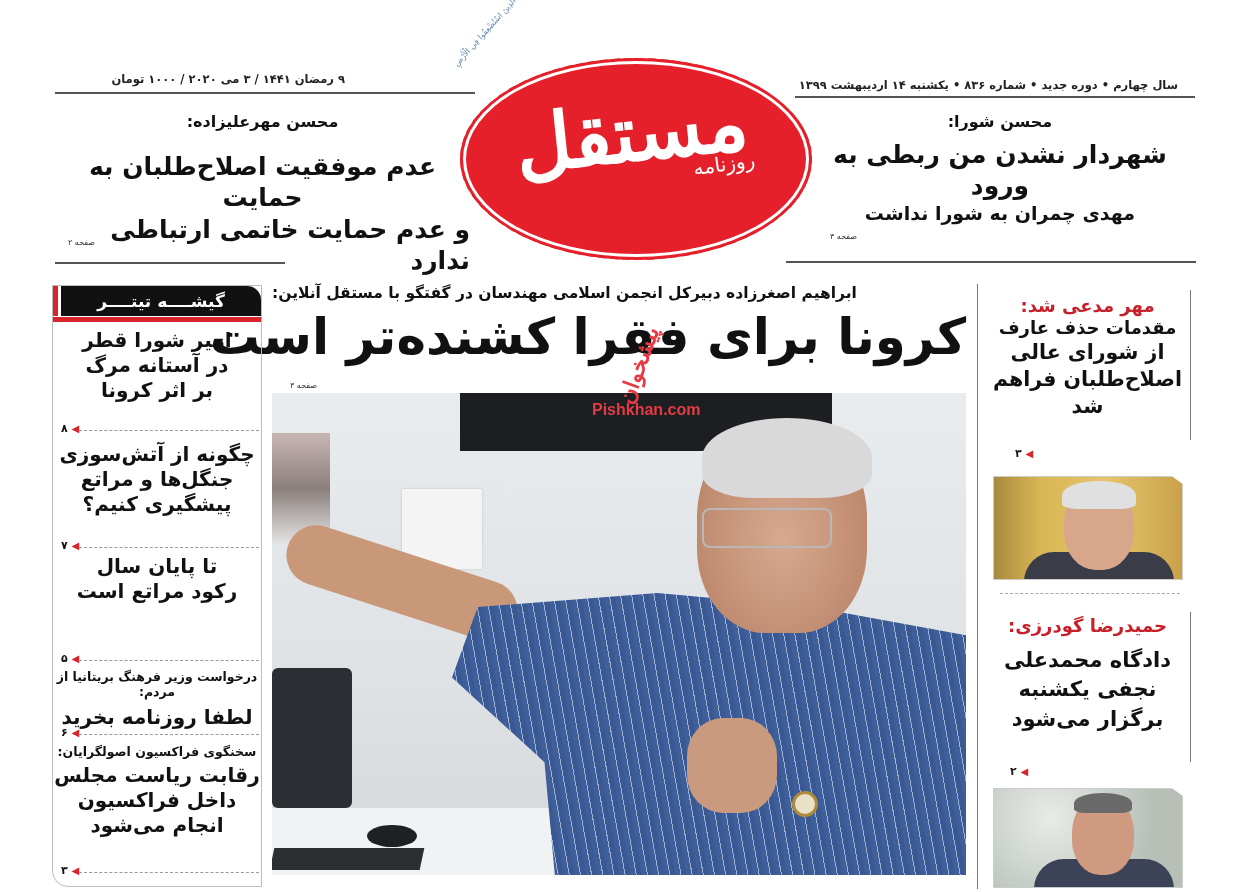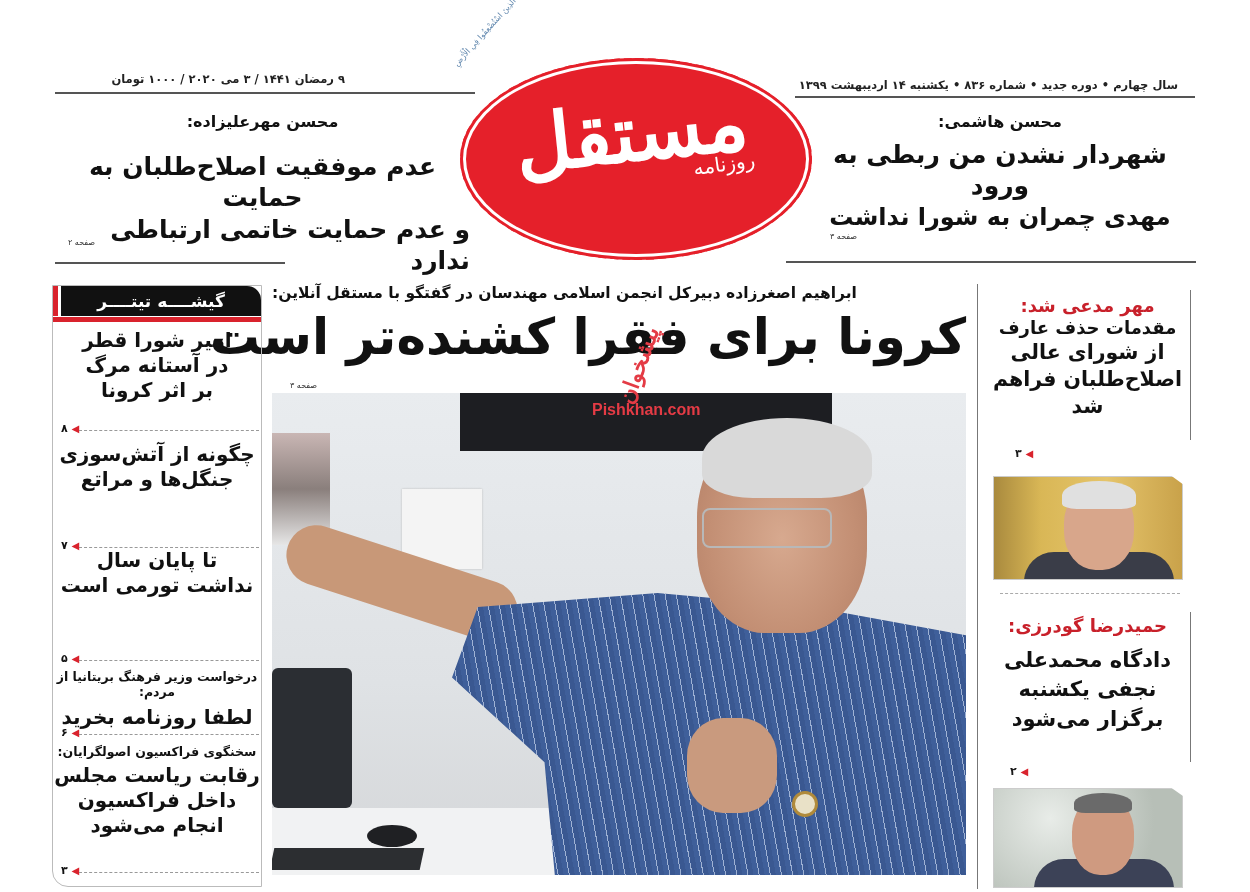--- a/index.html
+++ b/index.html
@@ -115,23 +115,23 @@
 
 <div class="logo-wrap">
   <div class="logo-dots"></div>
   <div class="logo-oval"></div>
   <div class="logo-verse">وَنُرِيدُ أَنْ نَمُنَّ عَلَى الَّذِينَ اسْتُضْعِفُوا فِي الْأَرْضِ</div>
   <div class="logo-main">مستقل</div>
   <div class="logo-sub">روزنامه</div>
 </div>
 
 <div class="abs" style="left:800px; top:110px; width:400px;">
-  <div class="kicker" style="text-align:center; margin-top:2px;">محسن هاشمی:</div>
+  <div class="kicker" style="text-align:center; margin-top:2px;">محسن شورا:</div>
   <div class="head" style="font-size:25px; margin-top:8px;">شهردار نشدن من ربطی به ورود</div>
-  <div class="head" style="font-size:24px;">مهدی چمران به شورا نداشت</div>
+  <div class="head" style="font-size:19px;">مهدی چمران به شورا نداشت</div>
 </div>
 <div class="abs page-ref" style="left:830px; top:232px;">صفحه ۳</div>
 <div class="rule" style="left:786px; top:261px; width:410px; height:1.5px;"></div>
 
 <div class="abs" style="left:55px; top:110px; width:415px;">
   <div class="kicker" style="text-align:center; margin-top:2px;">محسن مهرعلیزاده:</div>
   <div class="head" style="font-size:25px; margin-top:20px;">عدم موفقیت اصلاح‌طلبان به حمایت</div>
   <div class="head" style="font-size:25px;text-align:right;">و عدم حمایت خاتمی ارتباطی ندارد</div>
 </div>
 <div class="abs page-ref" style="left:68px; top:238px;">صفحه ۲</div>
@@ -170,27 +170,28 @@
     <div class="head">امیر شورا قطر</div>
     <div class="head">در آستانه مرگ</div>
     <div class="head">بر اثر کرونا</div>
   </div>
   <div class="g-num" style="top:136px;"><span>۸</span> <span class="tri">◀</span></div>
   <div class="g-divider" style="top:144px;"></div>
 
   <div class="g-item" style="top:156px;">
     <div class="head">چگونه از آتش‌سوزی</div>
     <div class="head">جنگل‌ها و مراتع</div>
+    <div class="head">پیشگیری کنیم؟</div>
   </div>
   <div class="g-num" style="top:253px;"><span>۷</span> <span class="tri">◀</span></div>
   <div class="g-divider" style="top:261px;"></div>
 
-  <div class="g-item" style="top:262px;">
+  <div class="g-item" style="top:268px;">
     <div class="head">تا پایان سال</div>
-    <div class="head">نداشت تورمی است</div>
+    <div class="head">رکود مراتع است</div>
   </div>
   <div class="g-num" style="top:366px;"><span>۵</span> <span class="tri">◀</span></div>
   <div class="g-divider" style="top:374px;"></div>
 
   <div class="g-item" style="top:383px;">
     <div class="kicker">درخواست وزیر فرهنگ بریتانیا از مردم:</div>
     <div class="head" style="margin-top:6px;">لطفا روزنامه بخرید</div>
   </div>
   <div class="g-num" style="top:440px;"><span>۶</span> <span class="tri">◀</span></div>
   <div class="g-divider" style="top:448px;"></div>

